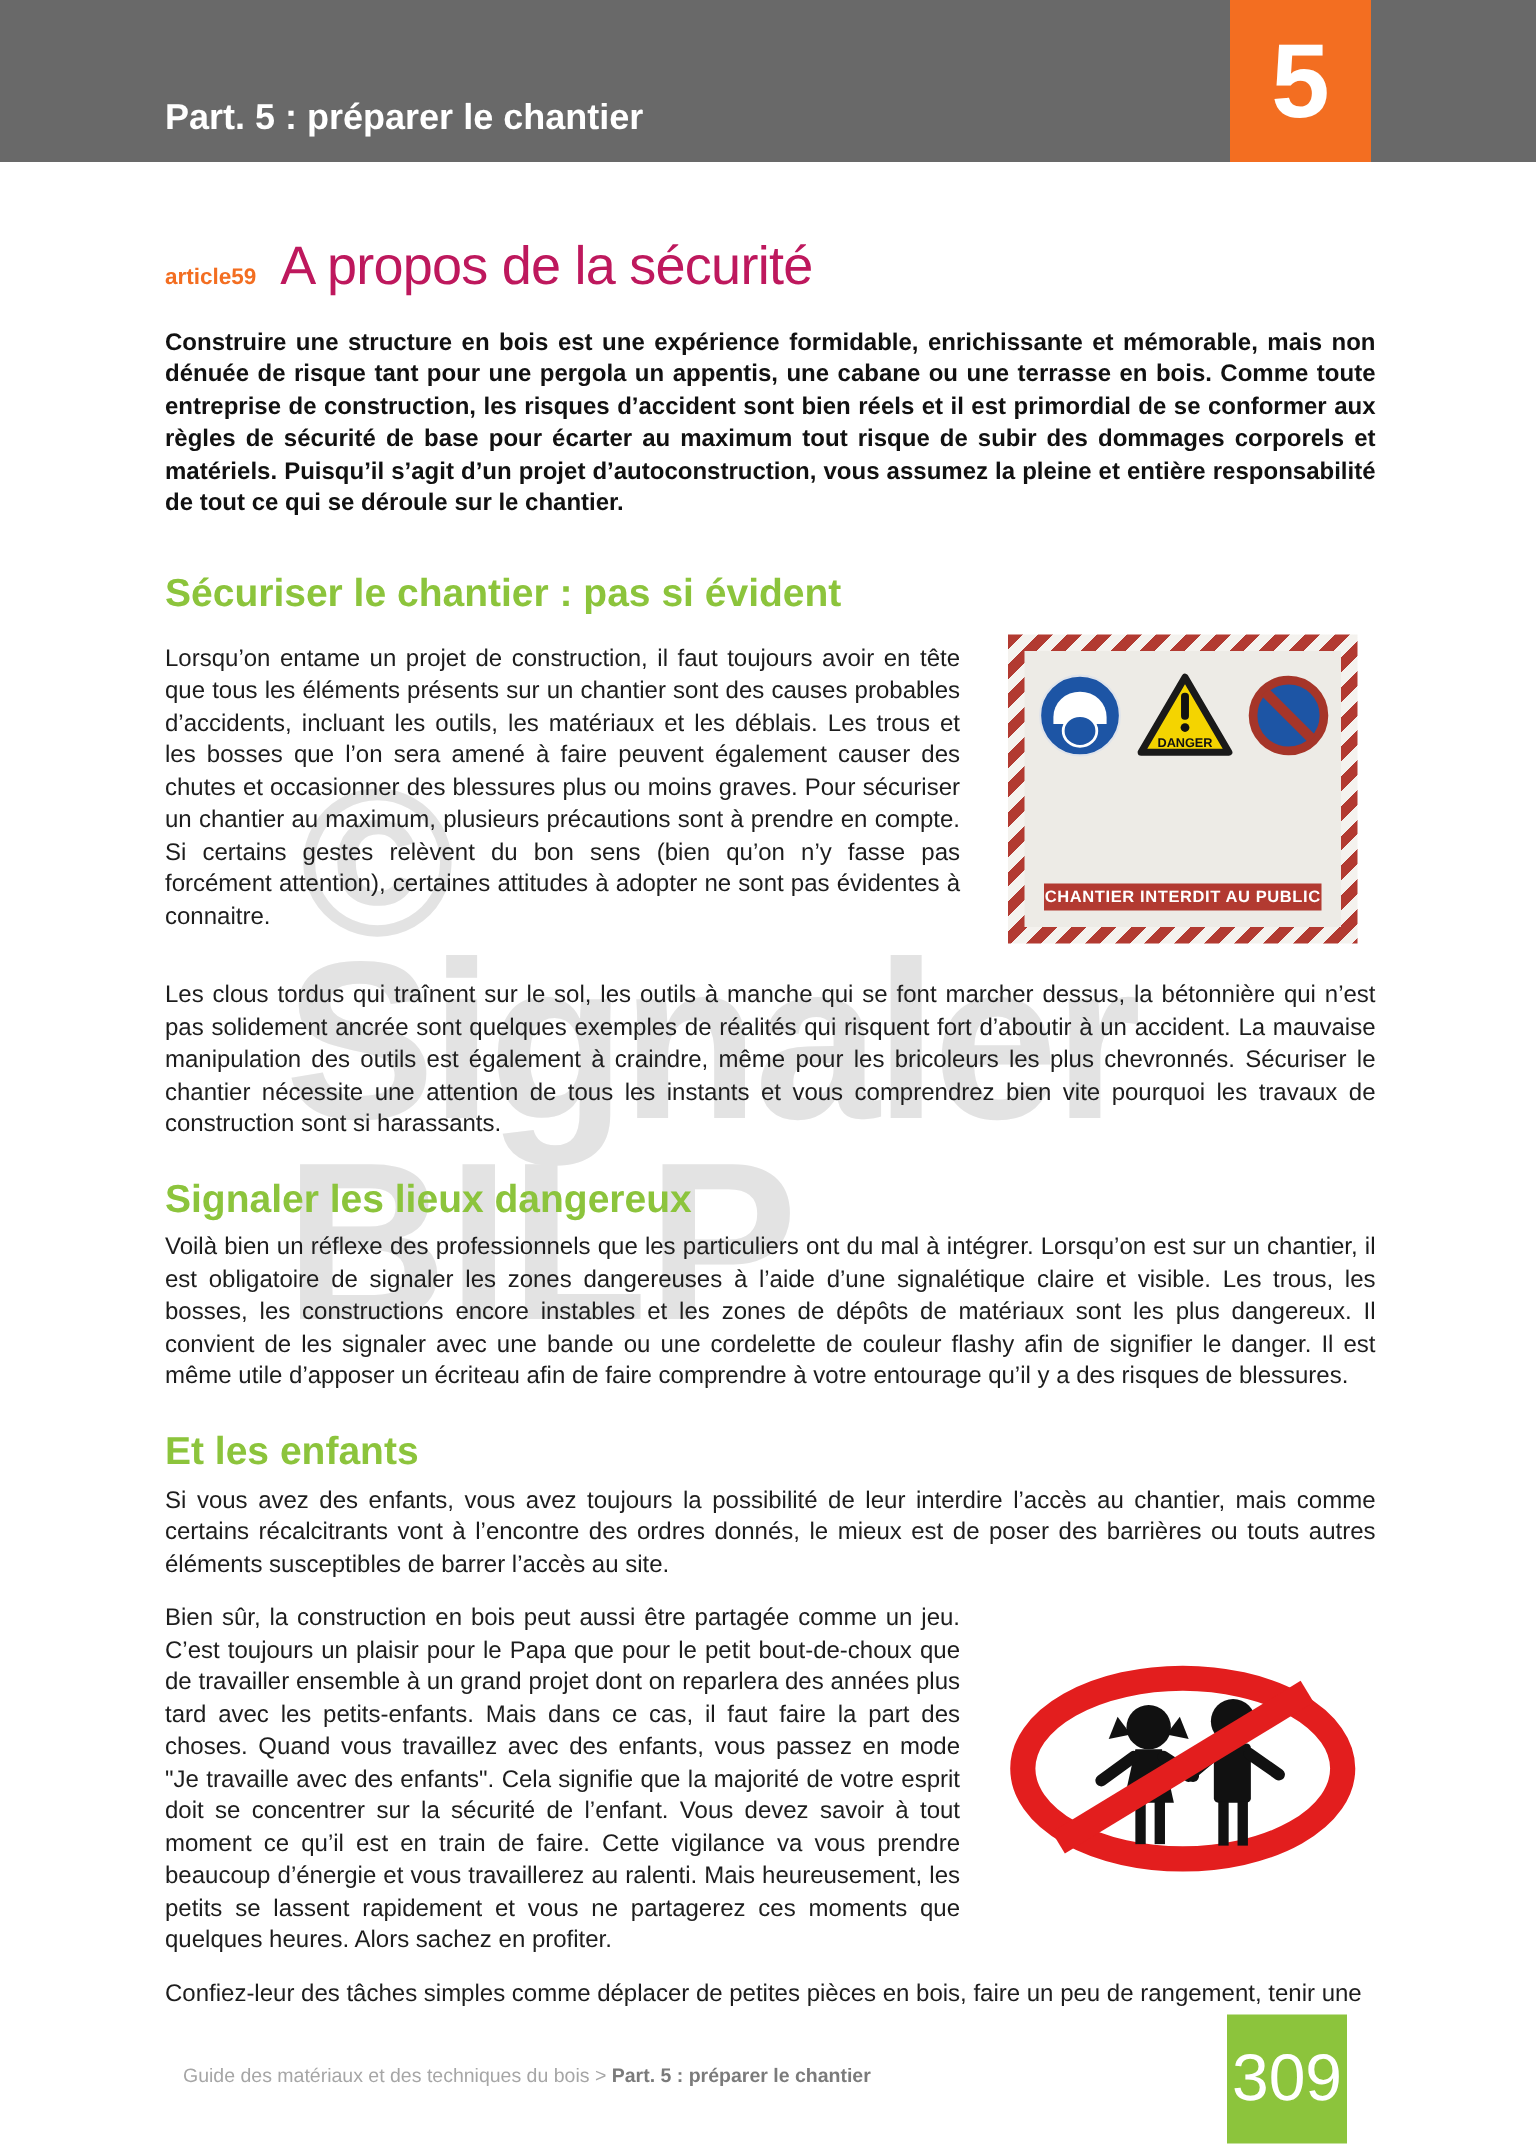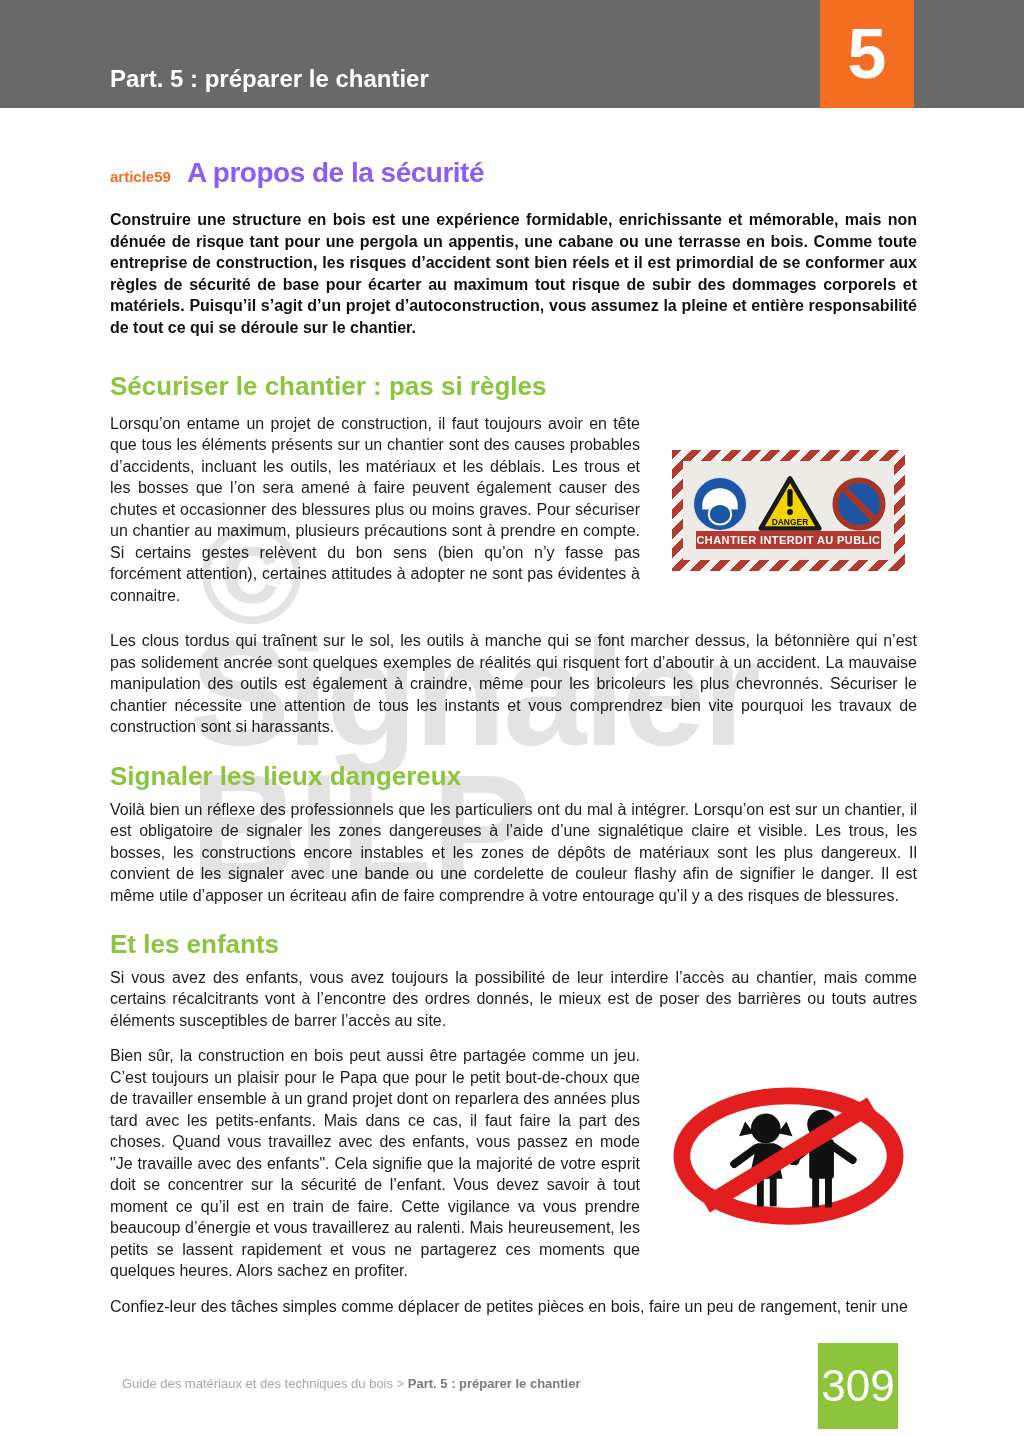--- a/index.html
+++ b/index.html
@@ -16,32 +16,32 @@
   
   .wm{position:absolute;z-index:0;color:#e3e3e3;font-weight:bold;line-height:1;pointer-events:none;}
   .wm-copy{left:200px;top:505px;font-size:140px;}
   .wm-editions{left:190px;top:618px;font-size:150px;letter-spacing:-3px;}
   .wm-bilp{left:190px;top:752px;font-size:150px;letter-spacing:0px;}
 
   
   .main{position:absolute;left:110px;top:108px;width:807px;z-index:1;}
   .article-row{margin-top:50px;display:flex;align-items:baseline;gap:16px;}
   .article-tag{color:#f36e21;font-weight:bold;font-size:15px;}
-  .article-title{color:#8b5cf6;font-size:28px;font-weight:bold;margin:0;line-height:1.05;letter-spacing:-0.5px;}
+  .article-title{color:#be185d;font-size:36px;font-weight:normal;margin:0;line-height:1.05;letter-spacing:-0.5px;}
   .intro{font-weight:bold;color:#111;font-size:16px;line-height:21.5px;text-align:justify;margin:22px 0 0 0;}
   h2{color:#8cc43c;font-size:26px;font-weight:bold;margin:34px 0 0 0;line-height:1.1;}
   h2.tight{margin-top:24px;}
   p.body{font-size:16px;line-height:21.5px;text-align:justify;margin:8px 0 0 0;}
   p.mt{margin-top:24px;}
   .two-col{display:flex;margin-top:12px;align-items:center;}
   .two-col .txt{width:530px;}
   .two-col .figcol{margin-left:32px;flex:0 0 233px;}
 
   
-  .sign-panel{width:233px;height:121px;box-sizing:border-box;padding:11px;
+  .sign-panel{width:233px;height:206px;box-sizing:border-box;padding:11px;
               background:repeating-linear-gradient(135deg,#b23a31 0 7px,#f4f2ee 7px 14px);}
   .sign-inner{position:relative;width:100%;height:100%;background:#edebe6;}
   .sign-row{display:flex;align-items:center;justify-content:center;gap:9px;padding-top:13px;}
   .sign-banner{position:absolute;left:13px;right:13px;bottom:11px;height:18px;background:#b23a31;
                color:#fff;font-size:11px;font-weight:bold;letter-spacing:0.4px;
                display:flex;align-items:center;justify-content:center;white-space:nowrap;}
 
   
   .footer-breadcrumb{position:absolute;left:122px;top:1376px;font-size:13px;color:#a6a6a6;z-index:1;}
   .footer-breadcrumb b{color:#7b7b7b;}
@@ -67,21 +67,21 @@
 
   <div class="main">
 
     <div class="article-row">
       <span class="article-tag">article59</span>
       <h1 class="article-title">A propos de la sécurité</h1>
     </div>
 
     <p class="intro">Construire une structure en bois est une expérience formidable, enrichissante et mémorable, mais non dénuée de risque tant pour une pergola un appentis, une cabane ou une terrasse en bois. Comme toute entreprise de construction, les risques d’accident sont bien réels et il est primordial de se conformer aux règles de sécurité de base pour écarter au maximum tout risque de subir des dommages corporels et matériels. Puisqu’il s’agit d’un projet d’autoconstruction, vous assumez la pleine et entière responsabilité de tout ce qui se déroule sur le chantier.</p>
 
-    <h2>Sécuriser le chantier : pas si règles</h2>
+    <h2>Sécuriser le chantier : pas si évident</h2>
 
     <div class="two-col">
       <p class="body txt" style="margin-top:0;">Lorsqu’on entame un projet de construction, il faut toujours avoir en tête que tous les éléments présents sur un chantier sont des causes probables d’accidents, incluant les outils, les matériaux et les déblais. Les trous et les bosses que l’on sera amené à faire peuvent également causer des chutes et occasionner des blessures plus ou moins graves. Pour sécuriser un chantier au maximum, plusieurs précautions sont à prendre en compte. Si certains gestes relèvent du bon sens (bien qu’on n’y fasse pas forcément attention), certaines attitudes à adopter ne sont pas évidentes à connaitre.</p>
       <figure class="figcol" style="margin:2px 0 0 32px;">
         <div class="sign-panel">
           <div class="sign-inner">
             <div class="sign-row">
               <svg width="56" height="56" viewBox="0 0 60 60">
                 <circle cx="30" cy="30" r="28.5" fill="#1d55a5" stroke="#dfe3ea" stroke-width="1.5"></circle>
                 <path d="M11 31 a19 18 0 0 1 38 0 l0 5 -38 0 z" fill="#ffffff"></path>

